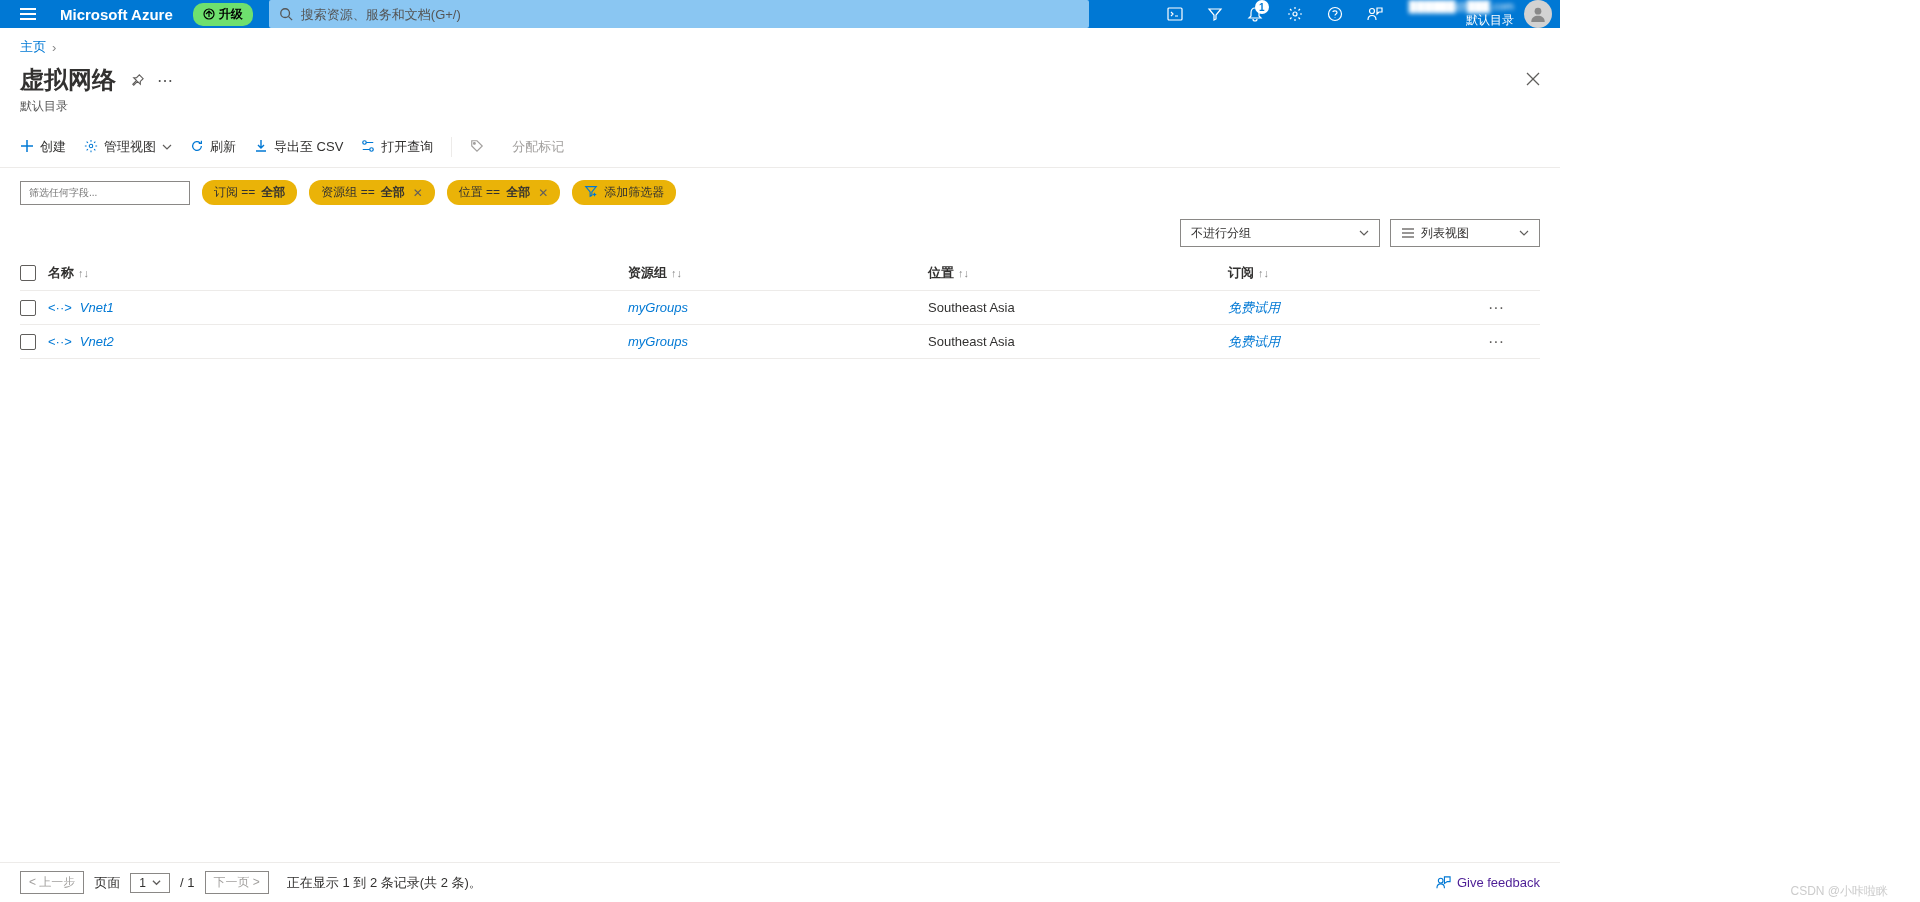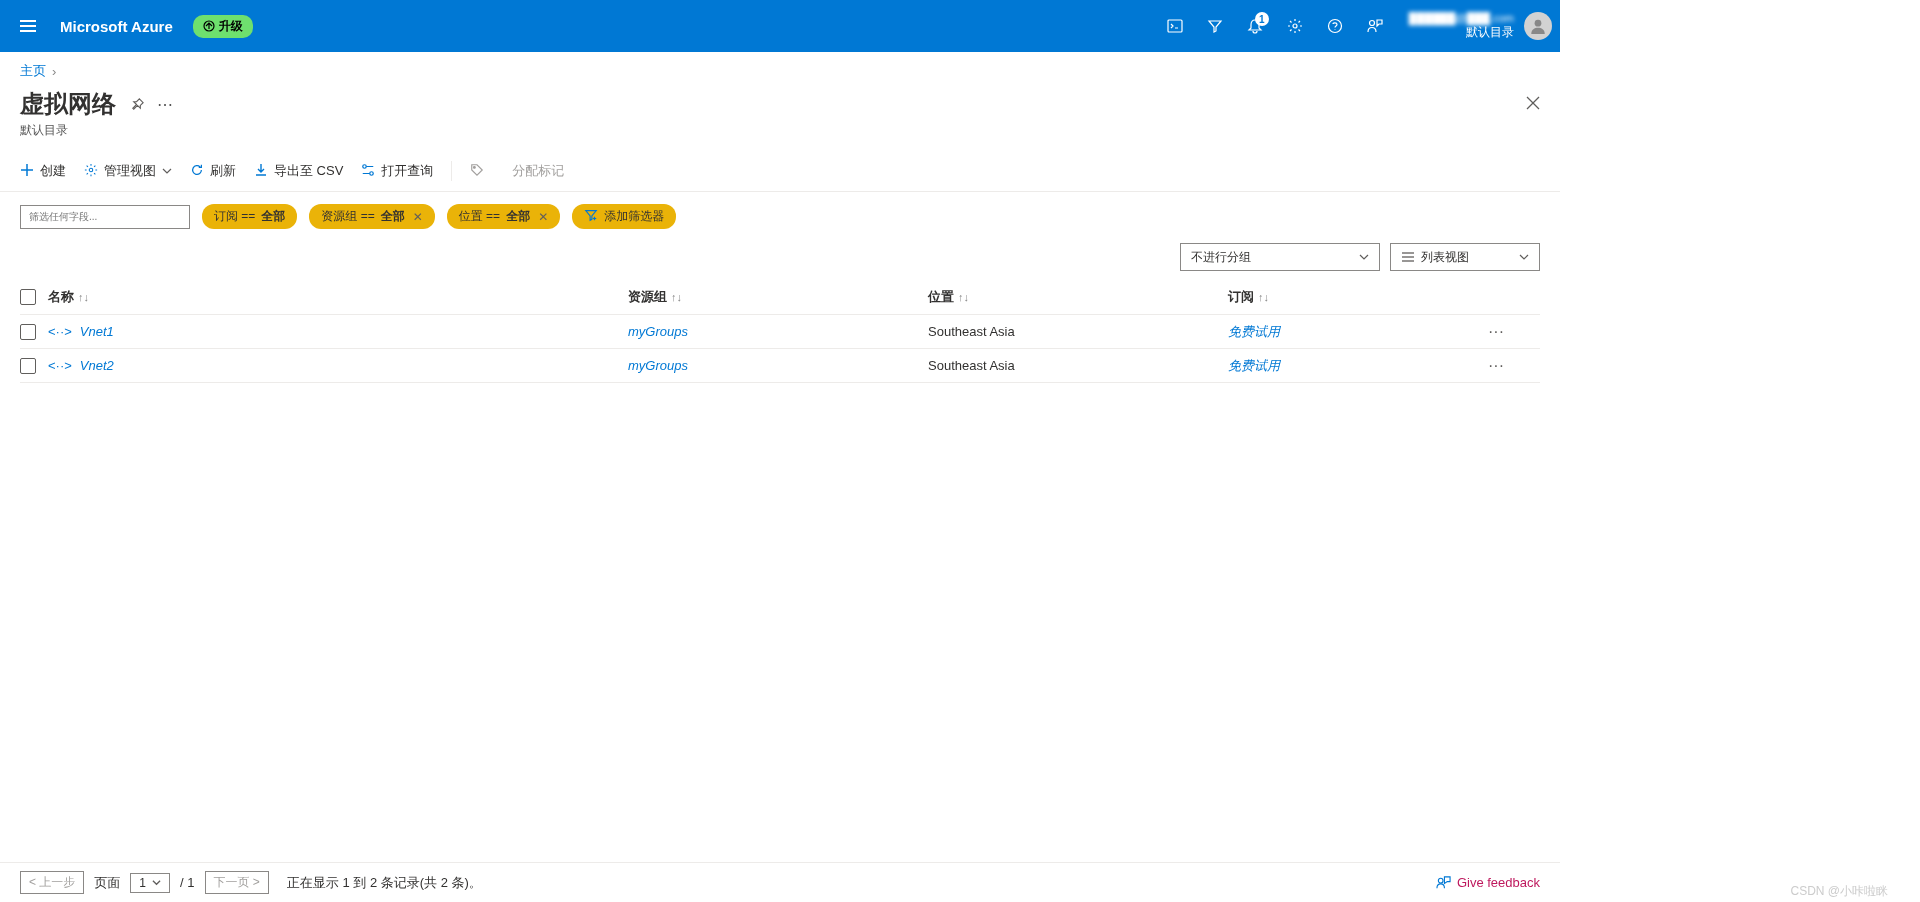--- a/index.html
+++ b/index.html
@@ -1,19 +1,19 @@
 <!DOCTYPE html>
 <html><head>
   <meta charset="utf-8">
   <style>
     * { margin: 0; padding: 0; box-sizing: border-box; }
     body { font-family: 'Segoe UI', Arial, sans-serif; font-size: 13px; color: #323130; background: #fff; width: 1560px; }
     
     
-    .top-header { background: #0078d4; height: 52px; display: flex; align-items: center; color: #fff; padding: 0 8px; }
+    .top-header { background: #0078d4; height: 28px; display: flex; align-items: center; color: #fff; padding: 0 8px; }
     .hamburger { width: 40px; height: 40px; display: flex; align-items: center; justify-content: center; cursor: pointer; }
     .brand { font-size: 15px; font-weight: 600; margin-left: 12px; margin-right: 20px; cursor: pointer; }
     .upgrade-btn { background: #6ee06e; color: #000; border-radius: 10px; padding: 3px 10px; display: flex; align-items: center; gap: 4px; font-size: 12px; cursor: pointer; font-weight: 600; }
     .search-box { flex: 1; background: #8ac6f2; border-radius: 2px; height: 28px; margin: 0 16px; display: flex; align-items: center; padding: 0 10px; max-width: 820px; }
     .search-box input { flex: 1; background: transparent; border: none; outline: none; color: #333; font-size: 13px; }
     .search-box input::placeholder { color: #555; }
     .header-icons { display: flex; align-items: center; gap: 4px; margin-left: auto; }
     .header-icon-btn { width: 36px; height: 40px; display: flex; align-items: center; justify-content: center; cursor: pointer; position: relative; }
     .notif-badge { position: absolute; top: 6px; right: 4px; background: #fff; color: #0078d4; border-radius: 50%; width: 14px; height: 14px; font-size: 10px; font-weight: bold; display: flex; align-items: center; justify-content: center; }
     .user-area { display: flex; flex-direction: column; align-items: flex-end; margin-left: 12px; margin-right: 6px; font-size: 11px; line-height: 1.3; }
@@ -61,21 +61,21 @@
     .checkbox { width: 16px; height: 16px; border: 1px solid #605e5c; border-radius: 2px; cursor: pointer; }
     .vnet-icon-cell { display:flex; align-items:center; gap:8px; }
     .vnet-icon { color: #0078d4; }
     .link { color: #0078d4; cursor: pointer; font-style: italic; }
     .more-dots { cursor: pointer; color: #605e5c; font-size: 16px; text-align: right; padding-right: 4px;}
 
     
     .footer { position: fixed; bottom: 0; left: 0; right: 0; border-top: 1px solid #edebe9; padding: 8px 20px; display: flex; align-items: center; gap: 10px; background: #fff; width:1560px; }
     .page-btn { border: 1px solid #8a8886; padding: 2px 8px; font-size: 12px; color: #a19f9d; cursor: pointer; background:#fff; }
     .page-sel { border: 1px solid #8a8886; padding: 2px 8px; font-size: 12px; display: flex; gap: 6px; align-items: center; cursor:pointer; }
-    .feedback { margin-left: auto; color: #be185d; cursor: pointer; display:flex; align-items:flex-start; gap:6px; font-size: 13px; }
+    .feedback { margin-left: auto; color: #4c1d95; cursor: pointer; display:flex; align-items:flex-start; gap:6px; font-size: 13px; }
     .watermark { position: fixed; bottom: 2px; right: 32px; color: #ccc; font-size: 12px; }
 
     svg { flex-shrink: 0; }
     .th-cell { display: flex; align-items: center; }
   </style>
 </head>
 <body>
 
 <div class="top-header">
   <div class="hamburger">
@@ -85,20 +85,27 @@
         <rect y="12" width="16" height="2"></rect>
       </svg>
   </div>
   <div class="brand">Microsoft Azure</div>
   <div class="upgrade-btn">
     <svg width="12" height="12" viewBox="0 0 12 12">
         <circle cx="6" cy="6" r="5" fill="none" stroke="#000" stroke-width="1.2"></circle>
         <path d="M6 3 L6 9 M3 6 L6 3 L9 6" stroke="#000" stroke-width="1.2" fill="none"></path>
       </svg>
     <span>升级</span>
+  </div>
+  <div class="search-box">
+    <svg width="14" height="14" viewBox="0 0 16 16" fill="none" stroke="#555" stroke-width="1.5">
+        <circle cx="7" cy="7" r="5"></circle>
+        <line x1="11" y1="11" x2="15" y2="15"></line>
+      </svg>
+    <input style="margin-left: 8px;" placeholder="搜索资源、服务和文档(G+/)">
   </div>
   <div class="header-icons">
     <div class="header-icon-btn">
         <svg width="16" height="16" viewBox="0 0 16 16" fill="none" stroke="white" stroke-width="1.2">
           <rect x="1" y="2" width="14" height="12" rx="1"></rect>
           <path d="M4 6 L6 8 L4 10 M8 10 L11 10"></path>
         </svg>
       </div>
     <div class="header-icon-btn">
         <svg width="16" height="16" viewBox="0 0 16 16" fill="none" stroke="white" stroke-width="1.2">

